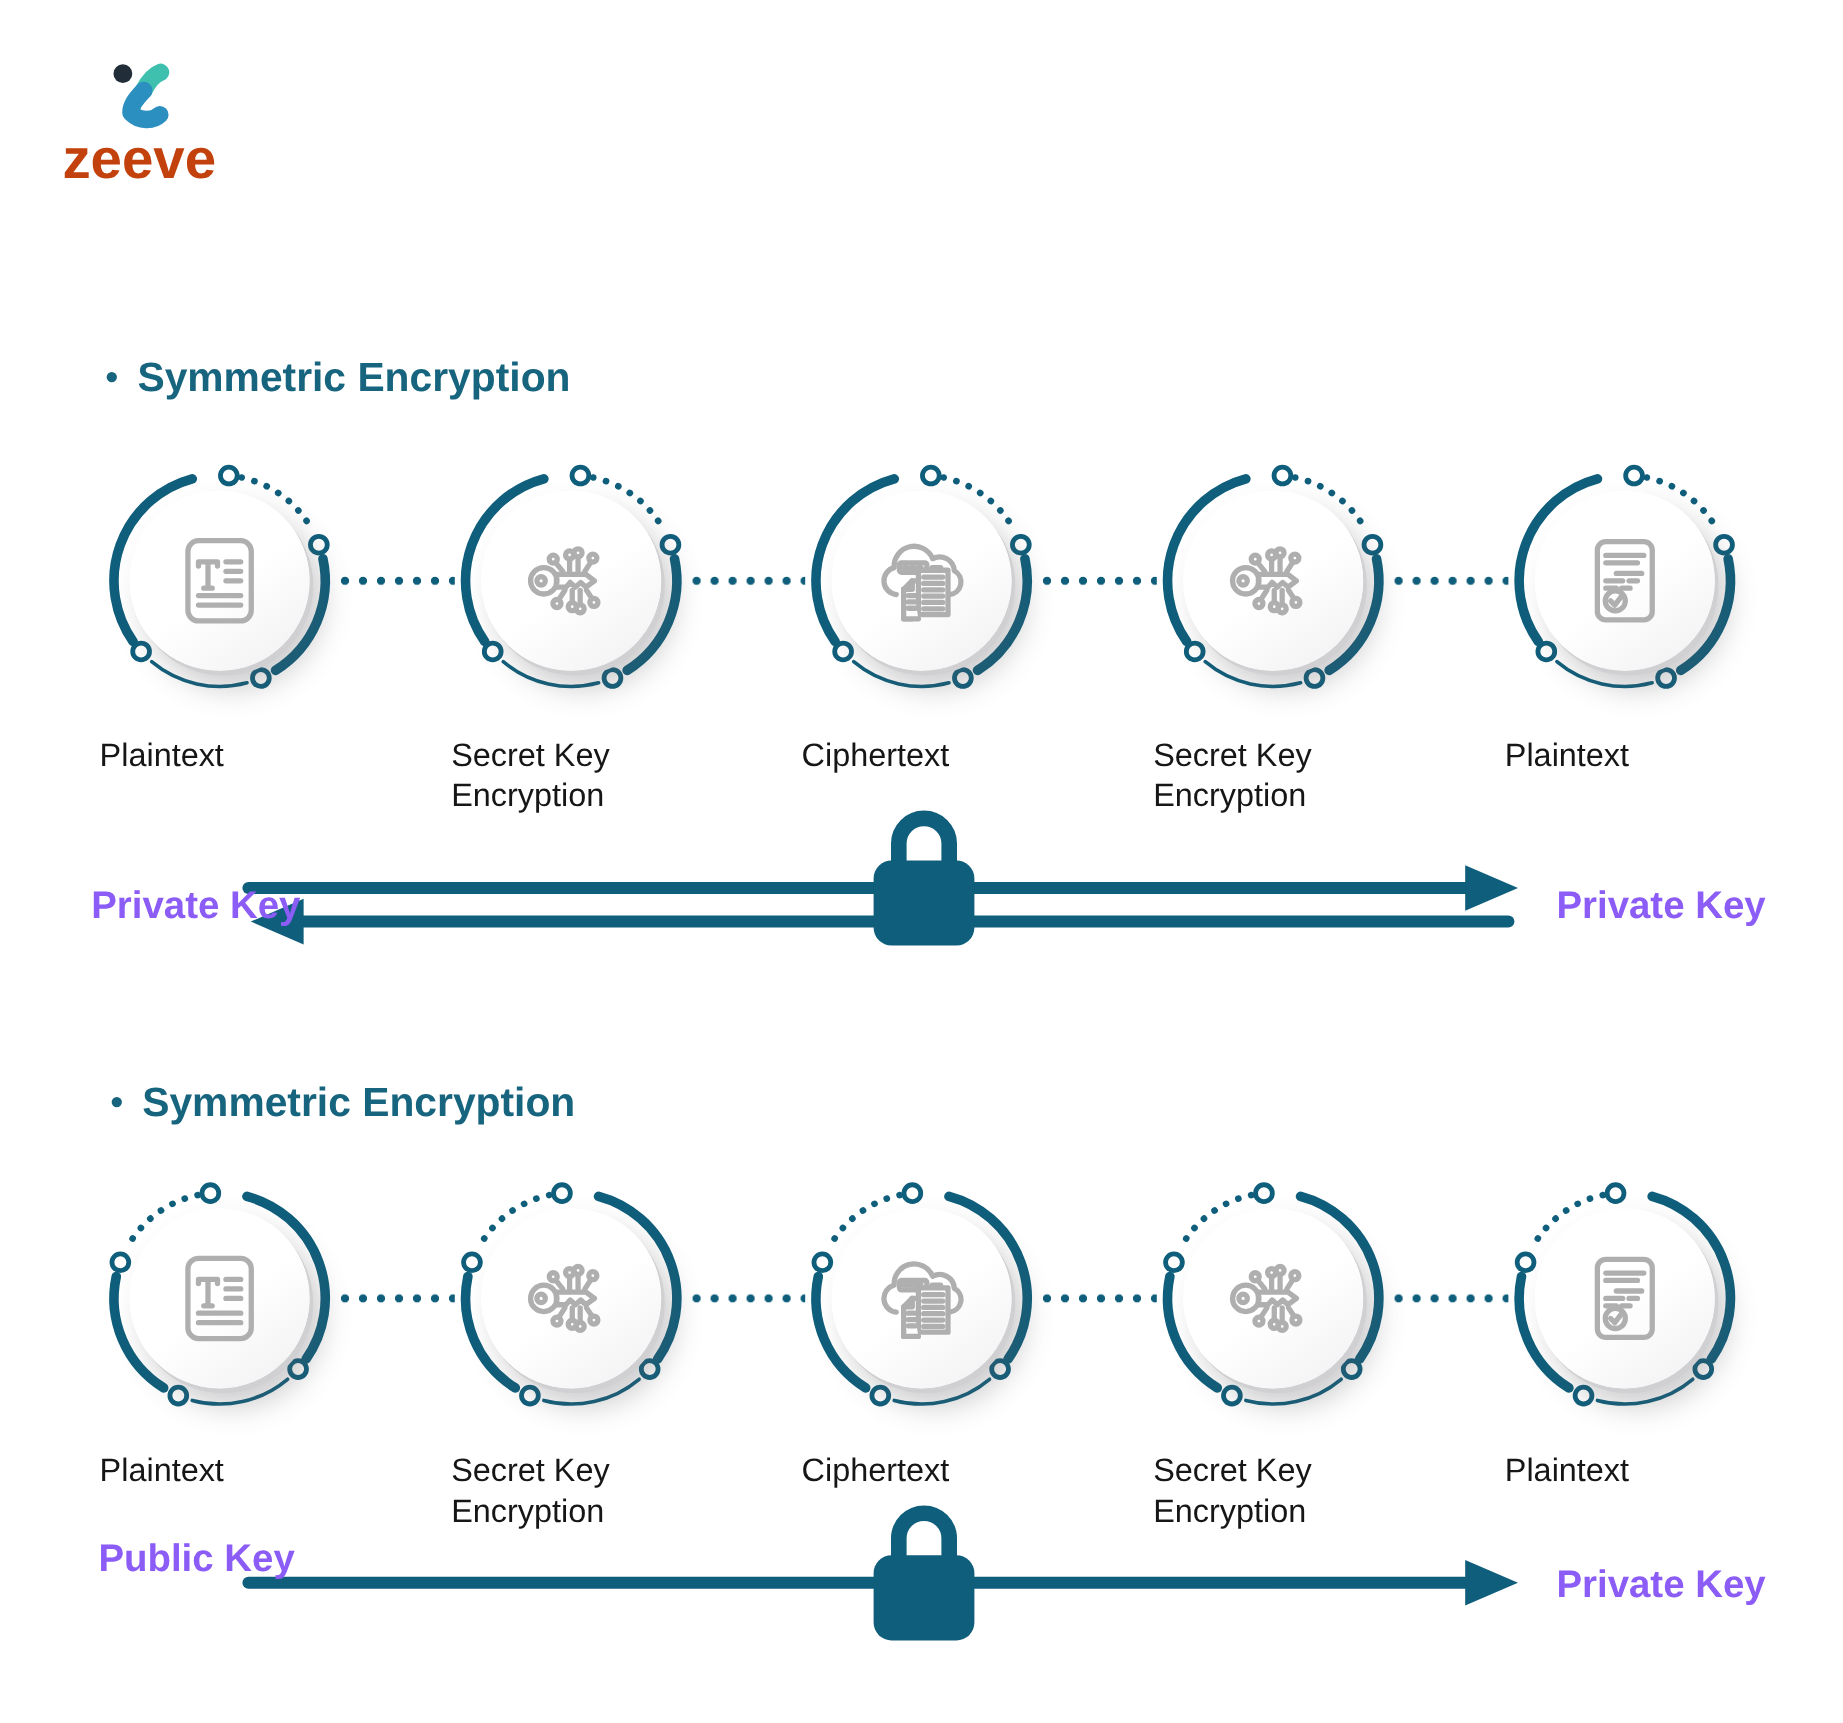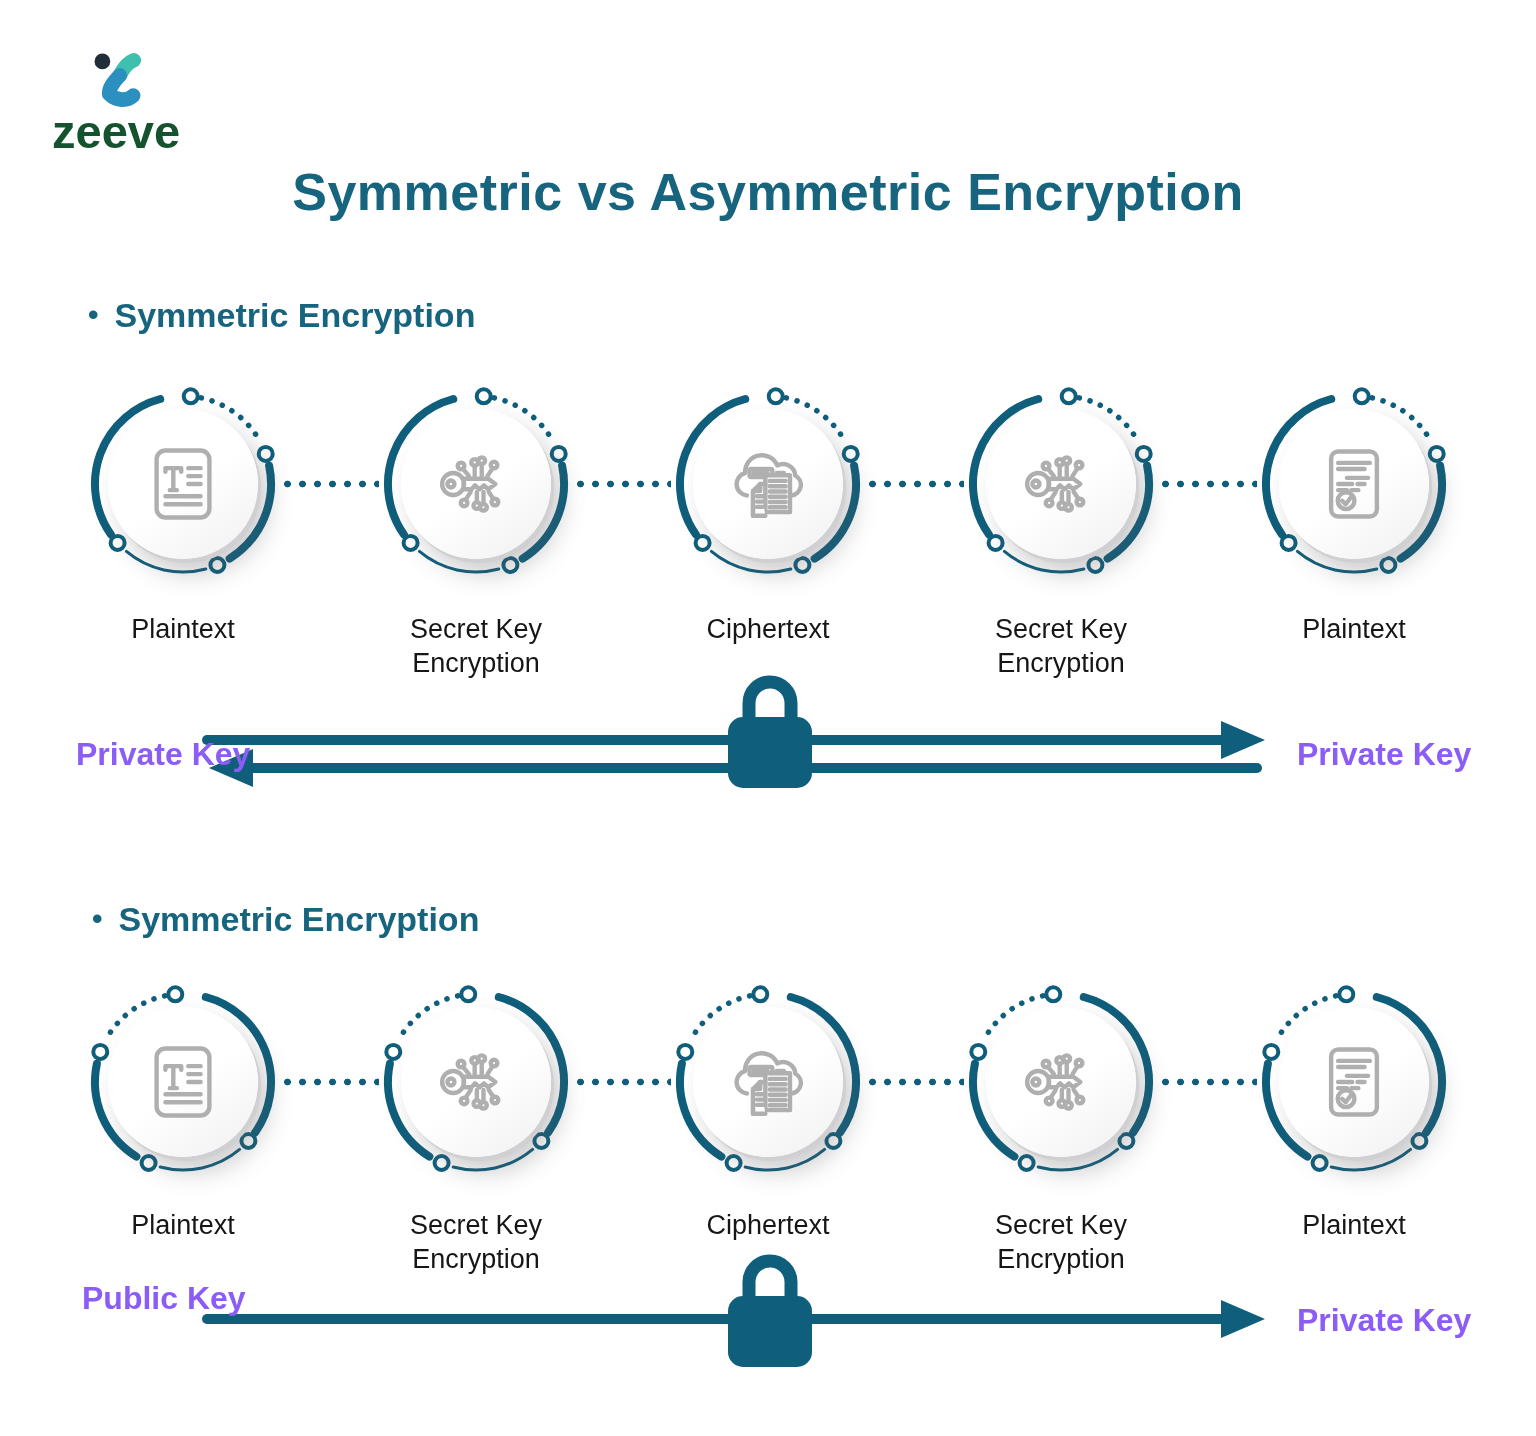--- a/index.html
+++ b/index.html
@@ -2,21 +2,21 @@
 <html><head>
 <meta charset="utf-8">
 <style>
   html,body{margin:0;padding:0;background:#ffffff;}
   .page{position:relative;width:1536px;height:1436px;background:#ffffff;overflow:hidden;
         font-family:"Liberation Sans",sans-serif;}
 
   
   .logo-mark{position:absolute;left:94px;top:52px;width:56px;height:58px;}
   .logo-text{position:absolute;left:52px;top:104px;font-size:47px;font-weight:700;
-             color:#14532d;letter-spacing:0px;}
+             color:#c2410c;letter-spacing:0px;}
   .title{position:absolute;left:0;right:0;top:162px;margin:0;text-align:center;
          font-size:52px;font-weight:800;color:#17647F;letter-spacing:0.5px;}
 
   
   .section-heading{position:absolute;font-size:34px;font-weight:700;color:#17647F;white-space:nowrap;text-align:center;}
   .bullet{margin-right:16px;font-size:30px;vertical-align:2px;}
 
   
   .node{position:absolute;width:200px;height:200px;}
   .deco{position:absolute;left:0;top:0;width:200px;height:200px;}
@@ -26,21 +26,21 @@
           box-shadow:3px 4px 0 0 #d0d0d3, 11px 15px 24px rgba(90,90,95,.30);
           display:flex;align-items:center;justify-content:center;}
   .icon{width:88px;height:88px;}
 
   
   .dots{position:absolute;height:8px;
         background-image:radial-gradient(circle,#0F5E7B 3.1px,rgba(15,94,123,0) 3.7px);
         background-size:15px 8px;background-repeat:repeat-x;background-position:left center;}
 
   
-  .step-label{position:absolute;width:200px;text-align:center;font-size:27px;line-height:34px;
+  .step-label{position:absolute;width:200px;font-size:27px;line-height:34px;
               font-weight:500;color:#161616;}
   .key-label{position:absolute;font-size:32px;font-weight:600;color:#8b5cf6;white-space:nowrap;}
 
   .flow{position:absolute;}
 </style>
 </head>
 <body>
 
 <div class="page">
 
@@ -118,21 +118,20 @@
     </defs>
   </svg>
 
   <svg class="logo-mark" viewBox="0 0 100 100">
     <circle cx="15" cy="15" r="14" fill="#222D3A"></circle>
     <path d="M71 13 C60 17 52 28 46 40" stroke="#3FC0AE" stroke-width="26" stroke-linecap="round" fill="none"></path>
     <path d="M46 40 C33 54 27 62 27 73 M28 74 C40 86 60 86 70 76" stroke="#2B8FC0" stroke-width="26" stroke-linecap="round" fill="none"></path>
   </svg>
   <div class="logo-text">zeeve</div>
 
-  <h1 class="title">Symmetric vs Asymmetric Encryption</h1>
 
   <div class="section-heading" style="left:88px;top:296px">
     <span class="bullet">•</span><span>Symmetric Encryption</span>
   </div>
 
   <div class="dots" style="left:280px;top:480px;width:99px"></div>
   <div class="dots" style="left:573px;top:480px;width:98px"></div>
   <div class="dots" style="left:865px;top:480px;width:99px"></div>
   <div class="dots" style="left:1158px;top:480px;width:99px"></div>
 

